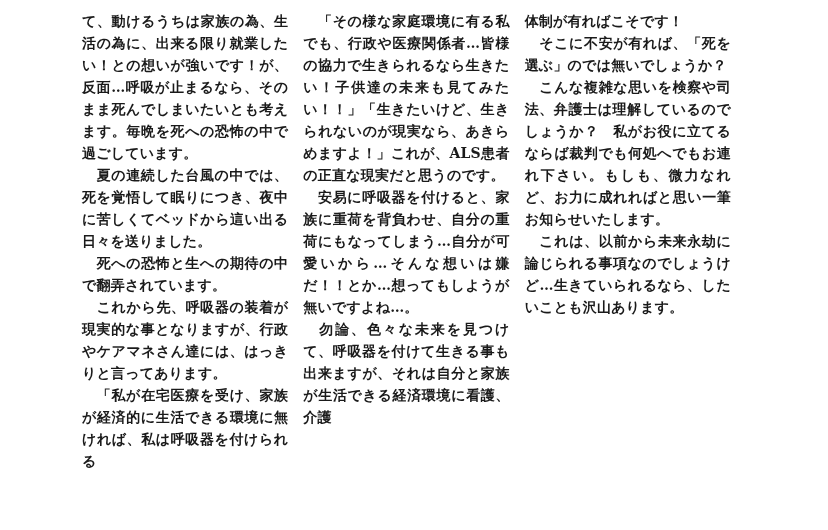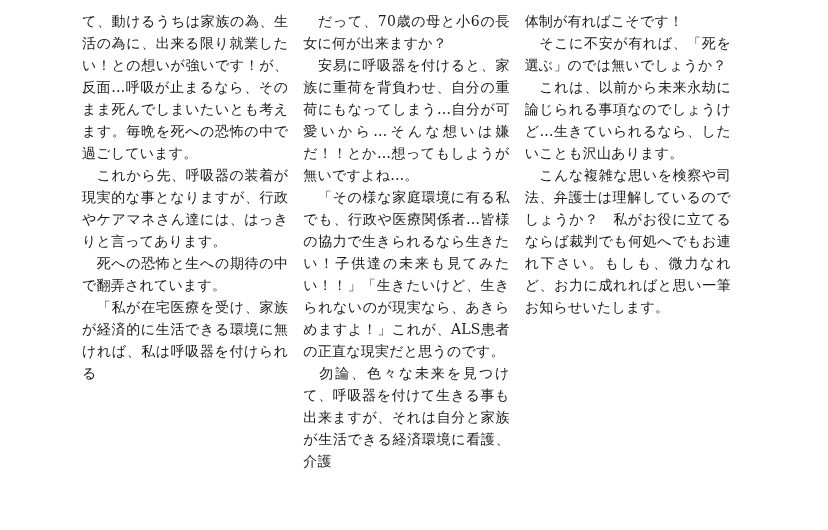--- a/index.html
+++ b/index.html
@@ -26,43 +26,44 @@
     font-size: 14px;
     line-height: 22px;
     color: #1a1a1a;
     text-align: justify;
     text-justify: inter-ideograph;
     letter-spacing: 0.2px;
   }
   .col p {
     margin: 0;
     padding: 0;
+    font-weight: bold;
   }
 </style>
 </head>
 <body>
 
 <div class="page">
   <div class="columns">
 
     <div class="col">
       <p>て、動けるうちは家族の為、生活の為に、出来る限り就業したい！との想いが強いです！が、反面…呼吸が止まるなら、そのまま死んでしまいたいとも考えます。毎晩を死への恐怖の中で過ごしています。</p>
+      <p>　夏の連続した台風の中では、死を覚悟して眠りにつき、夜中に苦しくてベッドから這い出る日々を送りました。</p>
+      <p>　死への恐怖と生への期待の中で翻弄されています。</p>
       <p>　これから先、呼吸器の装着が現実的な事となりますが、行政やケアマネさん達には、はっきりと言ってあります。</p>
-      <p>　死への恐怖と生への期待の中で翻弄されています。</p>
       <p>　「私が在宅医療を受け、家族が経済的に生活できる環境に無ければ、私は呼吸器を付けられる</p>
     </div>
 
     <div class="col">
-      <p>　だって、70歳の母と小6の長女に何が出来ますか？</p>
+      <p>　「その様な家庭環境に有る私でも、行政や医療関係者…皆様の協力で生きられるなら生きたい！子供達の未来も見てみたい！！」「生きたいけど、生きられないのが現実なら、あきらめますよ！」これが、ALS患者の正直な現実だと思うのです。</p>
       <p>　安易に呼吸器を付けると、家族に重荷を背負わせ、自分の重荷にもなってしまう…自分が可愛いから…そんな想いは嫌だ！！とか…想ってもしようが無いですよね…。</p>
-      <p>　「その様な家庭環境に有る私でも、行政や医療関係者…皆様の協力で生きられるなら生きたい！子供達の未来も見てみたい！！」「生きたいけど、生きられないのが現実なら、あきらめますよ！」これが、ALS患者の正直な現実だと思うのです。</p>
       <p>　勿論、色々な未来を見つけて、呼吸器を付けて生きる事も出来ますが、それは自分と家族が生活できる経済環境に看護、介護</p>
     </div>
 
     <div class="col">
       <p>体制が有ればこそです！</p>
       <p>　そこに不安が有れば、「死を選ぶ」のでは無いでしょうか？</p>
+      <p>　こんな複雑な思いを検察や司法、弁護士は理解しているのでしょうか？　私がお役に立てるならば裁判でも何処へでもお連れ下さい。もしも、微力なれど、お力に成れればと思い一筆お知らせいたします。</p>
       <p>　これは、以前から未来永劫に論じられる事項なのでしょうけど…生きていられるなら、したいことも沢山あります。</p>
-      <p>　こんな複雑な思いを検察や司法、弁護士は理解しているのでしょうか？　私がお役に立てるならば裁判でも何処へでもお連れ下さい。もしも、微力なれど、お力に成れればと思い一筆お知らせいたします。</p>
     </div>
 
   </div>
 </div>
 
 </body></html>

